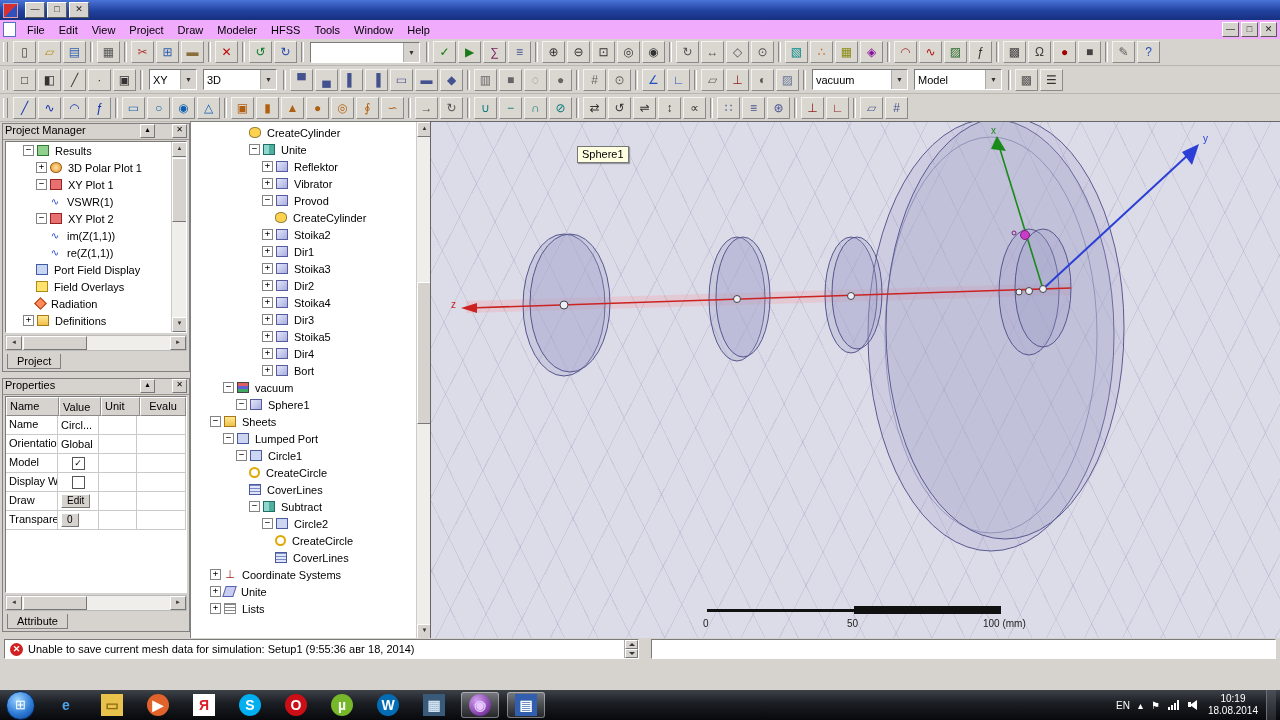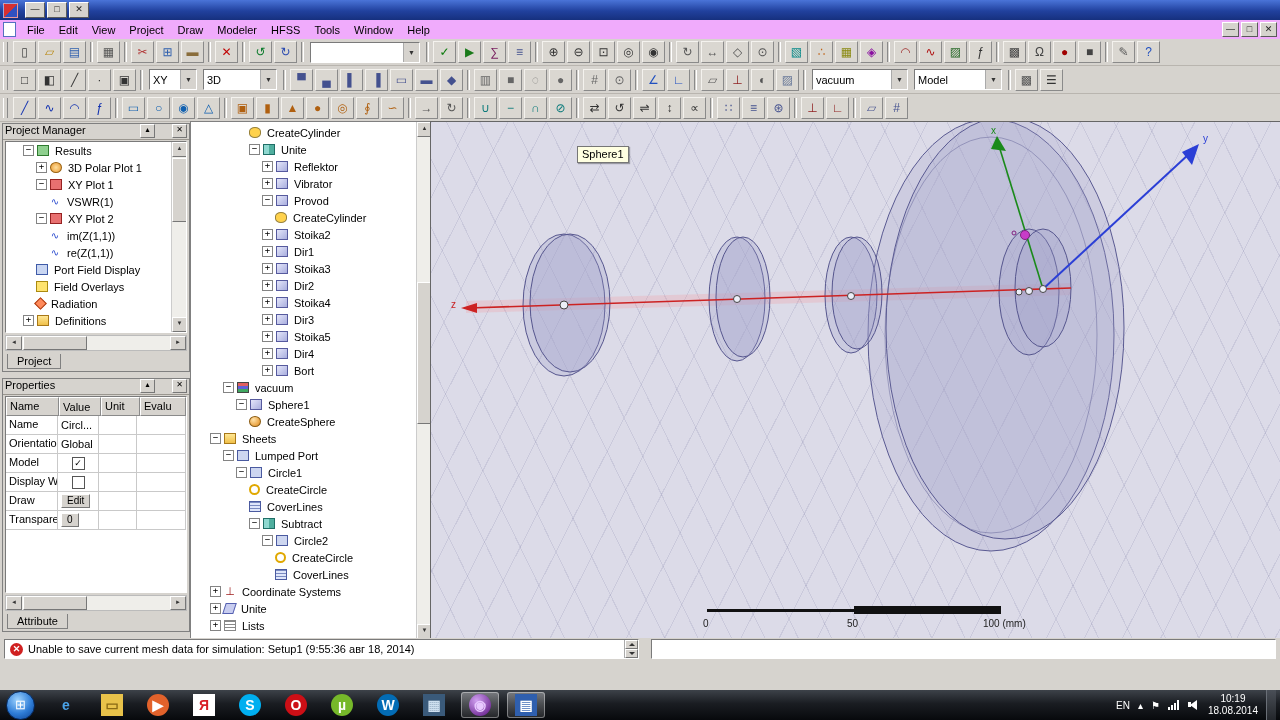--- a/index.html
+++ b/index.html
@@ -97,21 +97,21 @@
   .ti-radiation{background:#ff8a5a;border:1px solid #aa3910;transform:rotate(45deg);width:9px;height:9px;}
 
   
   .prow,.phrow{display:flex;align-items:stretch;}
   .pcell{border-right:1px solid #c9c9c9;border-bottom:1px solid #c9c9c9;padding:2px 3px;height:14px;
     overflow:hidden;white-space:nowrap;}
   .phcell{background:#d6d3ce;border:1px solid;border-color:#fff #8a8a8a #8a8a8a #fff;height:13px;}
   .c0{width:45px;flex:none;}
   .c1{width:34px;flex:none;display:flex;align-items:center;}
   .c2{width:31px;flex:none;}
-  .c3{flex:1;}
+  .c3{flex:1;text-align:center;}
   .cb{width:11px;height:11px;border:1px solid #555;background:#fff;margin:0 auto;font-size:9px;
     line-height:10px;text-align:center;}
   .cb.checked::before{content:"✓";}
   .pbtn2{border:1px solid;border-color:#fff #777 #777 #fff;background:#d6d3ce;padding:0 5px;
     font-size:10px;line-height:12px;}
 
   
   #tree-panel{position:absolute;left:190px;top:121px;width:240px;height:517px;background:#fff;
     border:1px solid #808080;overflow:hidden;}
   #model-tree{position:absolute;left:2px;top:2px;right:15px;bottom:0;overflow:hidden;}
@@ -786,24 +786,20 @@
         <div class="trow" data-name="tree-item" style="padding-left: 30px;">
           <span class="texp" data-name="expand-toggle">−</span>
           <span class="ticon ti-material" data-name="material-icon"></span>
           <span class="tlab" data-name="tree-item-label">vacuum</span>
         </div>
         <div class="trow" data-name="tree-item" style="padding-left: 43px;">
           <span class="texp" data-name="expand-toggle">−</span>
           <span class="ticon ti-part" data-name="part-icon"></span>
           <span class="tlab" data-name="tree-item-label">Sphere1</span>
         </div>
-        <div class="trow" data-name="tree-item" style="padding-left: 56px;">
-          <span class="ticon ti-sphere" data-name="sphere-icon"></span>
-          <span class="tlab" data-name="tree-item-label">CreateSphere</span>
-        </div>
         <div class="trow" data-name="tree-item" style="padding-left: 17px;">
           <span class="texp" data-name="expand-toggle">−</span>
           <span class="ticon ti-folder" data-name="folder-icon"></span>
           <span class="tlab" data-name="tree-item-label">Sheets</span>
         </div>
         <div class="trow" data-name="tree-item" style="padding-left: 30px;">
           <span class="texp" data-name="expand-toggle">−</span>
           <span class="ticon ti-sheet" data-name="sheet-icon"></span>
           <span class="tlab" data-name="tree-item-label">Lumped Port</span>
         </div>

